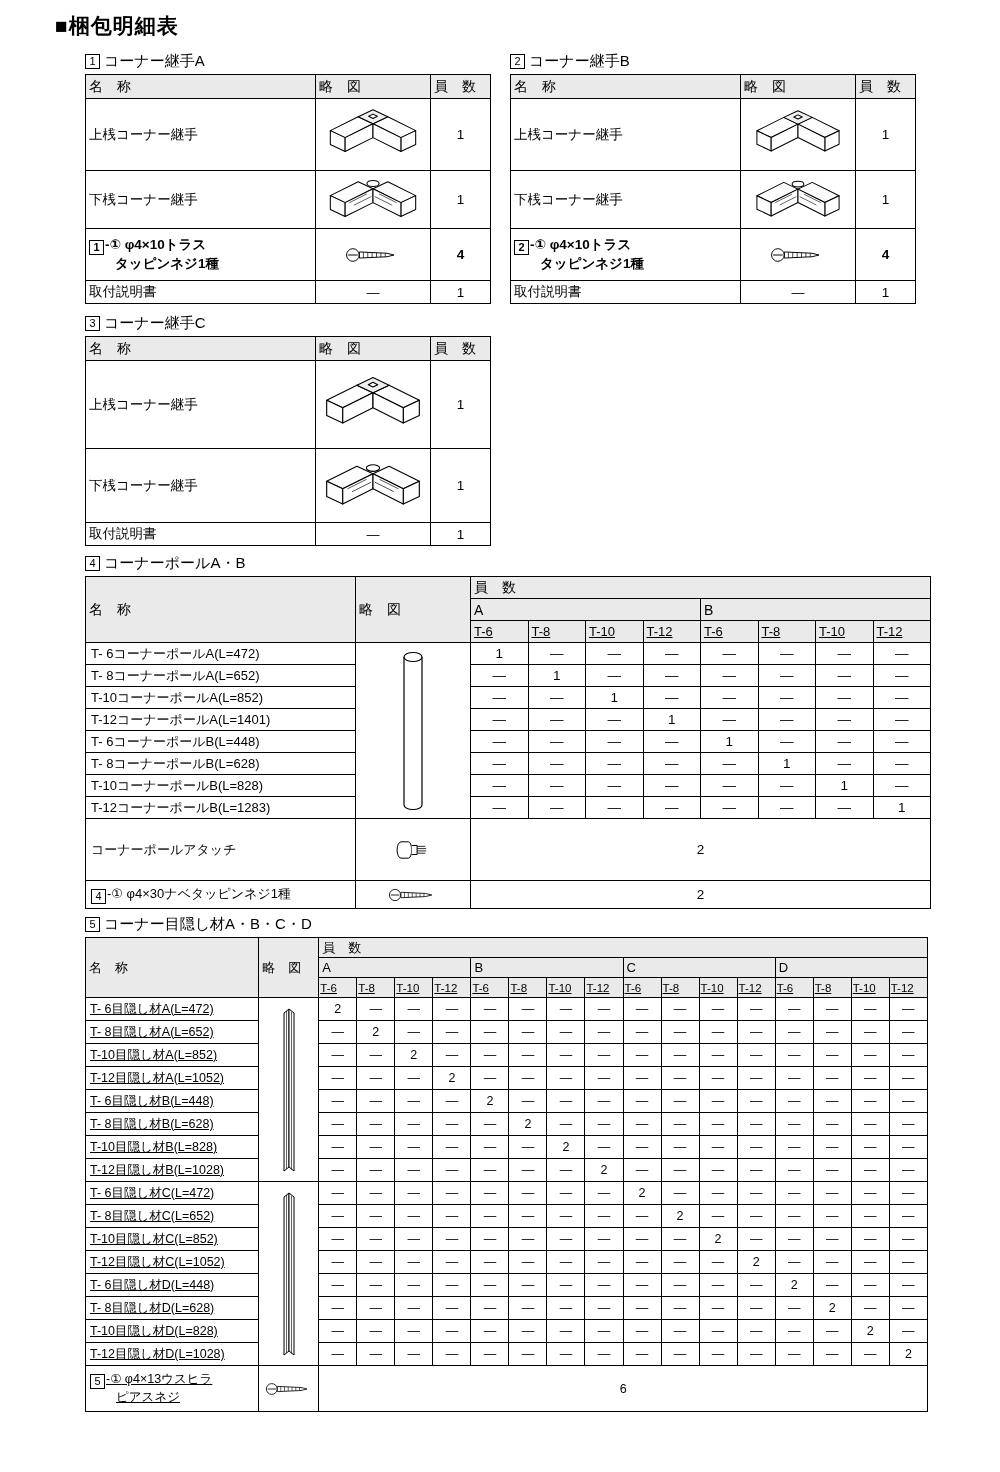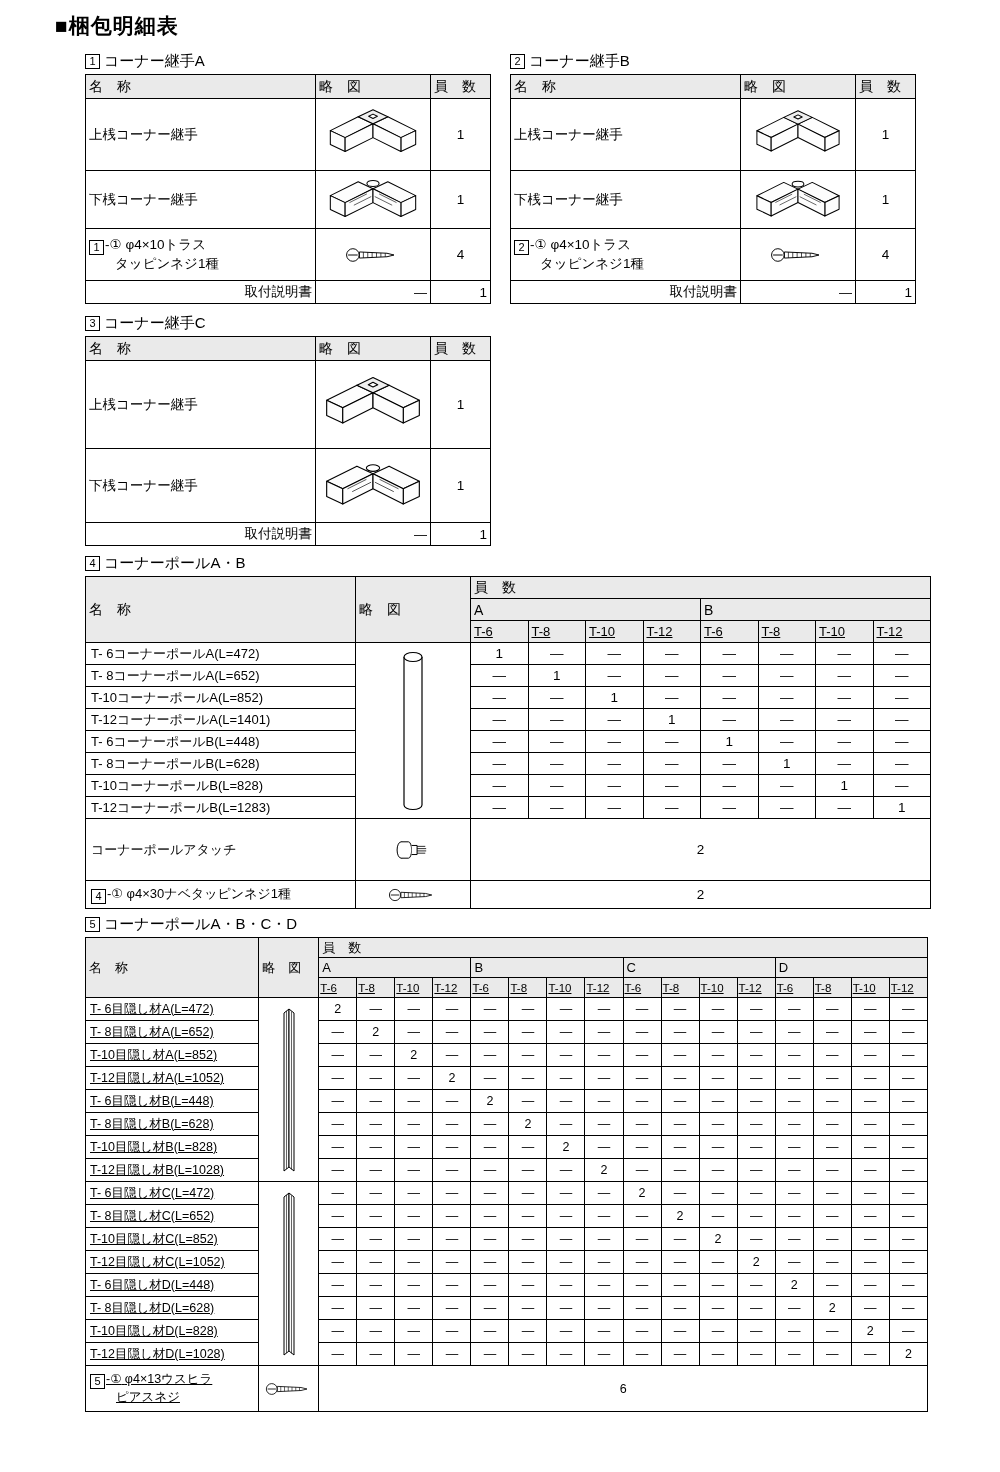--- a/index.html
+++ b/index.html
@@ -31,22 +31,22 @@
   .v { text-align:center; font-size:13.5px; }
   .blind .v { font-size:12.5px; }
   .skc { text-align:center; vertical-align:middle; padding:1px; }
   .skc svg { display:block; margin:0 auto; }
   .dashv { font-size:13px; }
   .ind { padding-left:26px; }
 
   
   .simple tr.r0 td { height:72px; }
   .simple tr.r1 td { height:58px; }
-  .simple tr.r2 td { height:52px; }
-  .simple tr.r3 td { height:23px;text-align:right; }
+  .simple tr.r2 td { height:52px;font-weight:bold; }
+  .simple tr.r3 td { height:23px; }
   .simple.big tr.r0 td { height:88px; }
   .simple.big tr.r1 td { height:74px; }
 
   
   .simple col.c-nm { width:230px; } .simple col.c-sk { width:115px; } .simple col.c-q { width:60px; }
   .pole col.c-nm { width:270px; } .pole col.c-sk { width:115px; } .pole col.c-v { width:57.5px; }
   .blind col.c-nm { width:173px; } .blind col.c-sk { width:60px; } .blind col.c-v { width:38px; }
 
   
   .mat td { height:22px; }
@@ -412,21 +412,21 @@
                   </g>
                 </svg></span></td>
             <td class="v" colspan="8">2</td>
           </tr>
         </tbody>
       </table>
     </div>
   <div id="t5">
       <div class="cap">
         <span class="tagbox">5</span>
-        <span>コーナーポールA・B・C・D</span>
+        <span>コーナー目隠し材A・B・C・D</span>
       </div>
       <table class="tbl mat blind">
         <colgroup>
           <col class="c-nm">
           <col class="c-sk">
           <col class="c-v">
           <col class="c-v">
           <col class="c-v">
           <col class="c-v">
           <col class="c-v">

